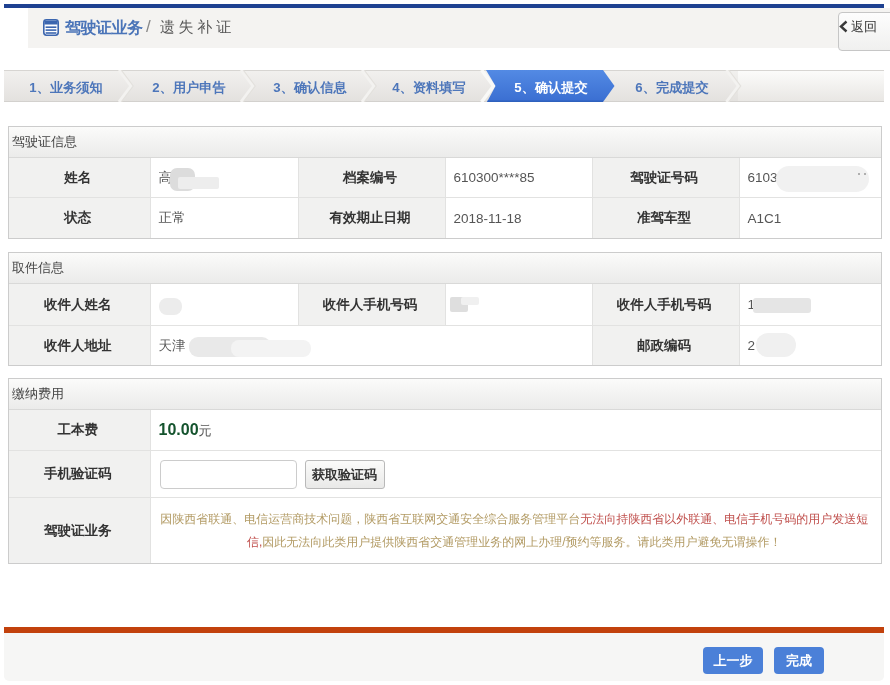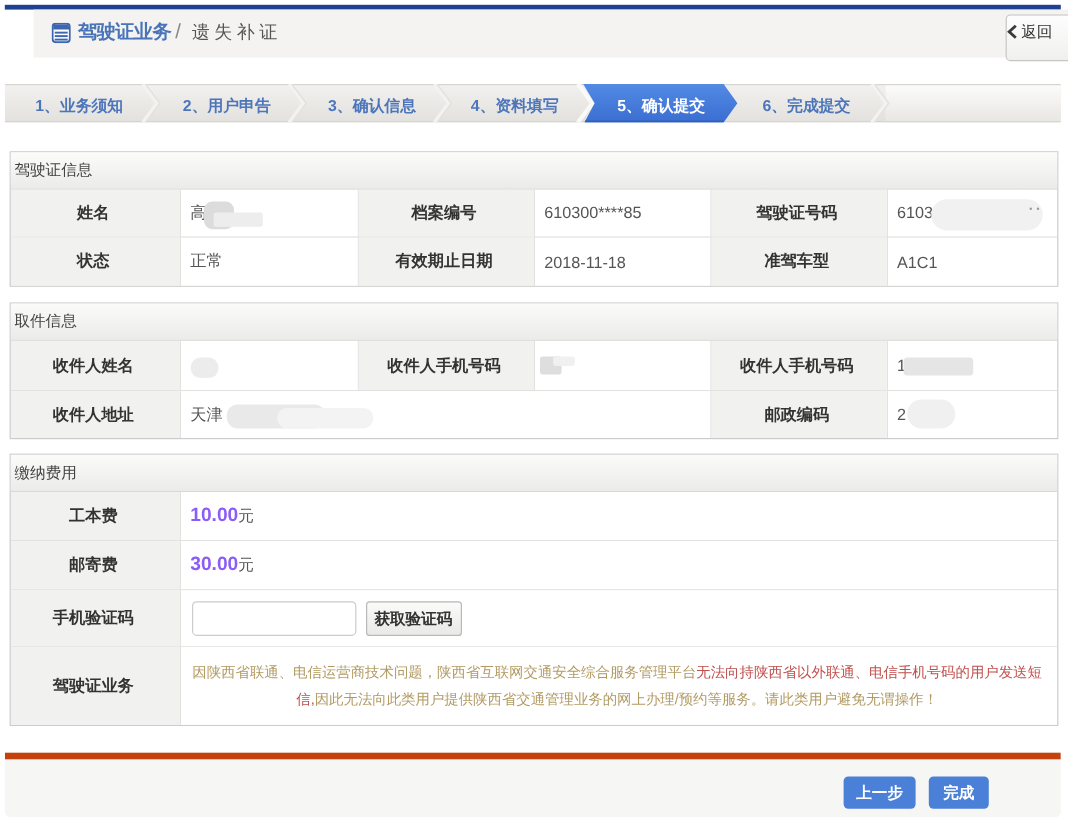--- a/index.html
+++ b/index.html
@@ -19,21 +19,21 @@
 .phead{height:30px;line-height:30px;padding-left:3px;font-size:13px;font-weight:normal;color:#444;background:linear-gradient(#fbfbfa,#ebebea);border-bottom:1px solid #d9d9d8;}
 table{border-collapse:collapse;table-layout:fixed;width:872px;font-size:13.5px;}
 td{height:39px;padding:0;border:1px solid #e2e2e1;overflow:hidden;position:relative;}
 tr:first-child td{border-top:none;}
 td:first-child{border-left:none;}
 td:last-child{border-right:none;}
 tr:last-child td{border-bottom:none;}
 td.l{background:#f1f1f0;text-align:center;padding-right:3px;font-weight:bold;color:#333;}
 td.v{background:#fff;text-align:left;padding-left:8px;color:#555;}
 .blob{position:absolute;}
-.fee{font-size:16px;font-weight:bold;color:#8b5cf6;}
+.fee{font-size:16px;font-weight:bold;color:#14532d;}
 .yuan{font-size:13px;color:#555;}
 #vinput{display:inline-block;box-sizing:border-box;width:137px;height:29px;border:1px solid #ccc;border-radius:4px;background:#fff;vertical-align:middle;margin-left:1px;}
 #vbtn{display:inline-block;box-sizing:border-box;width:80px;height:29px;border:1px solid #b9b9b9;border-radius:3px;background:linear-gradient(#fbfbfa,#e9e9e8);vertical-align:middle;margin-left:8px;text-align:center;line-height:27px;font-size:13px;font-weight:bold;color:#333;}
 #notice{padding:10px 12px 0 9px;line-height:23px;font-size:12px;color:#b29a63;}
 #notice .rd{color:#c0504d;}
 #footer{left:4px;top:627px;width:880px;height:54px;box-sizing:border-box;background:#f6f6f5;border-top:6px solid #c2410c;border-radius:0 0 5px 5px;}
 .bluebtn{position:absolute;top:14px;height:27px;background:#4b80d8;border-radius:4px;color:#fff;font-size:13px;font-weight:bold;text-align:center;line-height:27px;}
 #prevbtn{left:699px;width:60px;}
 #donebtn{left:770px;width:50px;}
 </style></head>
@@ -168,24 +168,20 @@
     <colgroup>
         <col style="width:141px">
         <col style="width:731px">
       </colgroup>
     <tbody>
         <tr>
       <td class="l" style="height:40px;">工本费</td>
       <td class="v"><span class="fee">10.00</span><span class="yuan">元</span></td>
     </tr>
     <tr>
-      <td class="l">邮寄费</td>
-      <td class="v" style="height:40px;"><span class="fee">30.00</span><span class="yuan">元</span></td>
-    </tr>
-    <tr>
       <td class="l">手机验证码</td>
       <td class="v" style="height:46px;"><span id="vinput"></span><span id="vbtn">获取验证码</span></td>
     </tr>
     <tr>
       <td class="l">驾驶证业务</td>
       <td class="v" style="height:65px;vertical-align:top;padding:0;text-align:center;">
             <div id="notice">因陕西省联通、电信运营商技术问题，陕西省互联网交通安全综合服务管理平台<span class="rd">无法向持陕西省以外联通、电信手机号码的用户发送短信,</span>因此无法向此类用户提供陕西省交通管理业务的网上办理/预约等服务。请此类用户避免无谓操作！</div>
           </td>
     </tr>
   </tbody>

